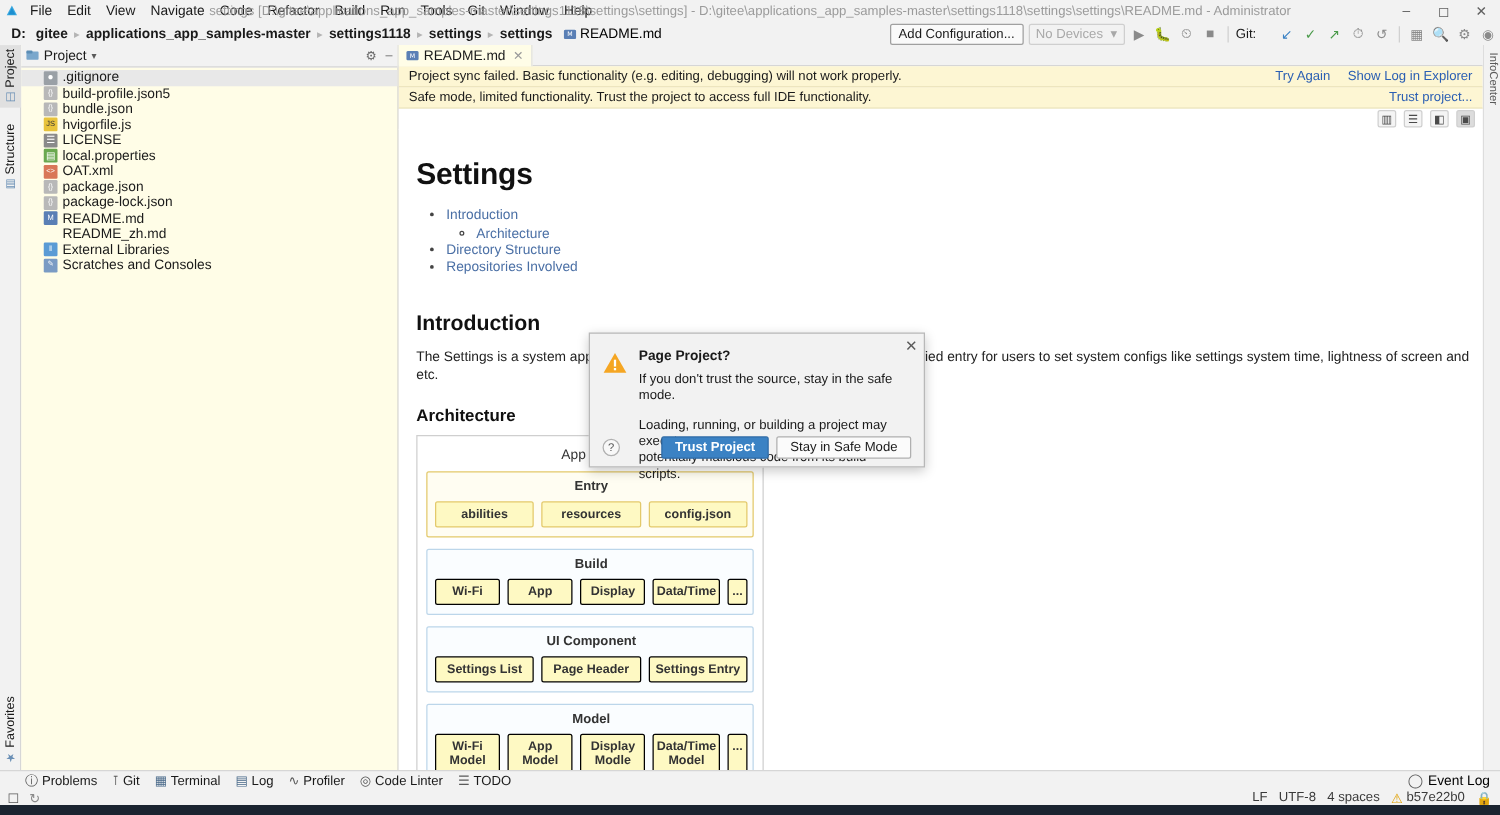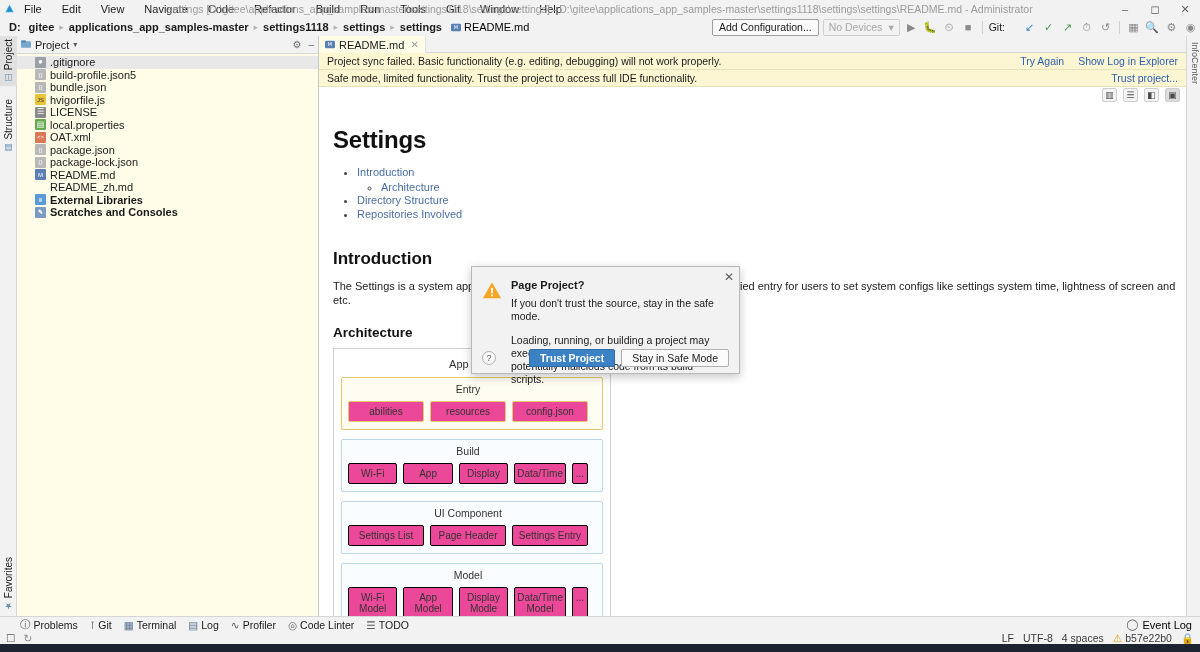--- a/index.html
+++ b/index.html
@@ -15,21 +15,21 @@
   .app { position: relative; width: 1200px; height: 652px; background: #f2f2f2; }
 
   
   .titlebar {
     position: absolute; top: 0; left: 0; width: 1200px; height: 18px;
     background: #f2f2f2; display: flex; align-items: center;
   }
   .logo {
     width: 18px; height: 18px; display: flex; align-items: center; justify-content: center;
   }
-  .menu { display: flex; align-items: flex-start; gap: 8px; }
+  .menu { display: flex; align-items: flex-start; gap: 0; }
   .menu-item {
     padding: 1px 6px; font-size: 11px; color: #1a1a1a; line-height: 16px; cursor: default;
   }
   .title-text {
     position: absolute; left: 0; right: 0; text-align: center;
     font-size: 10.5px; color: #9b9b9b; pointer-events: none;
     white-space: nowrap; overflow: hidden;
   }
   .win-btns { position: absolute; right: 0; top: 0; display: flex; height: 18px; }
   .win-btn { width: 30px; height: 18px; display:flex; align-items:center; justify-content:center;
@@ -97,21 +97,21 @@
     display: flex; align-items: center; padding: 0 4px; gap: 4px;
   }
   .panel-title { font-size: 11px; color: #1a1a1a; }
   .panel-head-icons { margin-left: auto; display: flex; gap: 7px; align-items: center; color: #6a6a6a; }
   .tree { padding: 2px 0 0 0; }
   .tree-row {
     display: flex; align-items: center; gap: 4px; height: 12.5px;
     padding-left: 18px; font-size: 11px; color: #1a1a1a; white-space: nowrap;
   }
   .tree-row.sel { background: #e8e8e8; }
-  .tree-row.plain { background: transparent; font-weight: bold; }
+  .tree-row.plain { background: transparent; }
   .ficon { width: 11px; height: 11px; display:inline-flex; align-items:center; justify-content:center;
            font-size: 8px; line-height: 1; border-radius: 1px; color: #fff; }
 
   
   .editor {
     position: absolute; left: 319px; top: 36px; right: 14px; height: 580px;
     background: #ffffff;
   }
   .tabrow { height: 17px; background: #f2f2f2; border-bottom: 1px solid #d6d6d6; display: flex; }
   .tab {
@@ -150,28 +150,28 @@
   .md li li { list-style: circle; }
   .md a { color: #4a6fa5; text-decoration: none; }
   .md p { font-size: 11px; margin: 6px 0; color: #222; line-height: 14px; }
 
   
   .arch {
     width: 278px; border: 1px solid #cfcfcf; background: #fff; padding: 6px 7px 9px 7px;
     margin-top: 2px;
   }
   .arch-title { text-align: center; font-size: 11px; color: #333; padding: 3px 0 7px 0; }
-  .grp { border-radius: 2px; padding: 5px 14px 7px 6px; margin-bottom: 9px; }
+  .grp { border-radius: 2px; padding: 5px 4px 7px 6px; margin-bottom: 9px; font-weight: bold; }
   .grp.yellow { border: 1px solid #e3c96b; background: #fffdf2; }
   .grp.blue { border: 1px solid #bcd6ea; background: #fafdff; }
   .grp-title { text-align: center; font-size: 10.5px; color: #333; padding-bottom: 6px; }
   .row { display: flex; gap: 6px; }
   .cell {
     flex: 1; text-align: center; font-size: 10px; color: #333; padding: 4px 2px;
-    background: #ec4899; border-radius: 2px; line-height: 11px;
+    background: #fef9c3; border-radius: 2px; line-height: 11px;
   }
   .cell.y { border: 1px solid #e3c96b; }
   .cell.b { border: 1px solid #000000; }
   .cell.narrow { flex: 0 0 16px; }
 
   
   .dlg {
     position: absolute; left: 471px; top: 266px; width: 269px; height: 108px;
     background: #f2f2f2; border: 1px solid #b8b8b8; box-shadow: 0 3px 9px rgba(0,0,0,0.22);
   }

